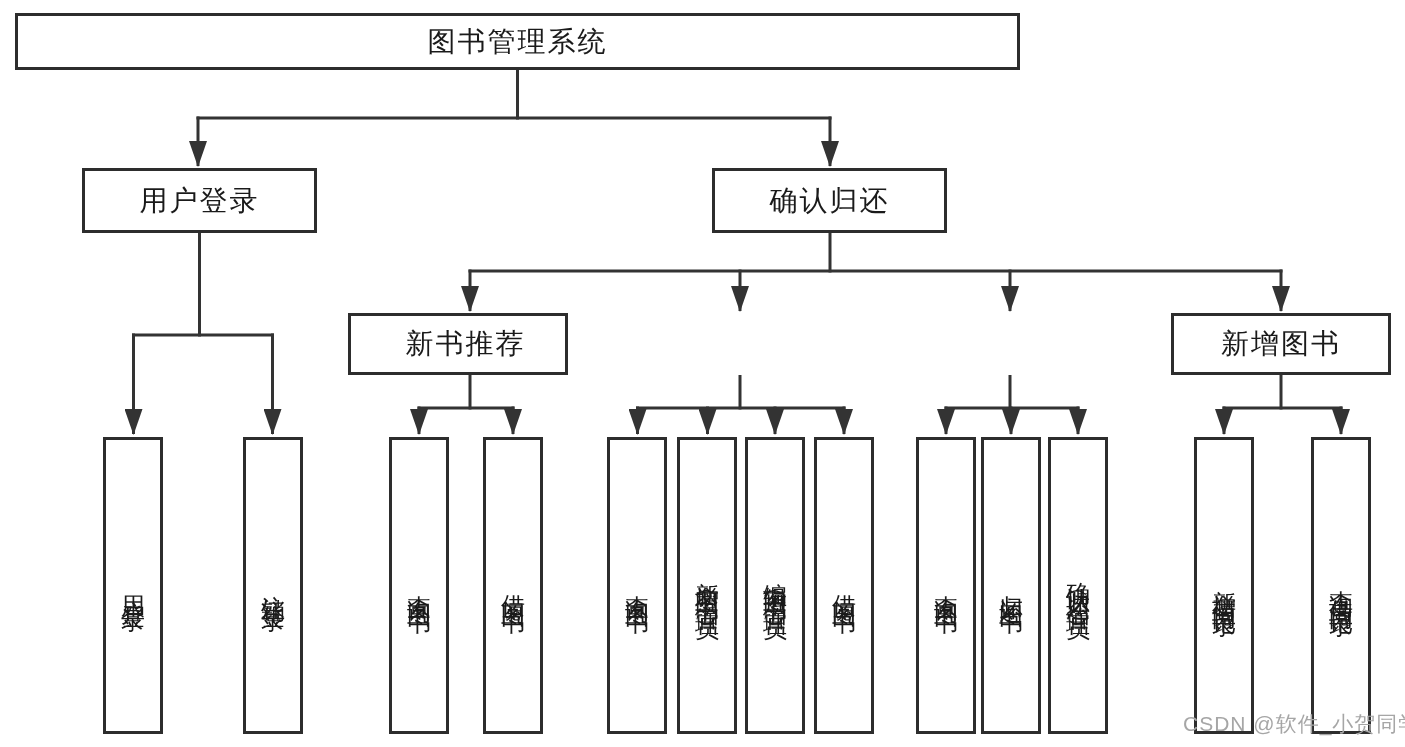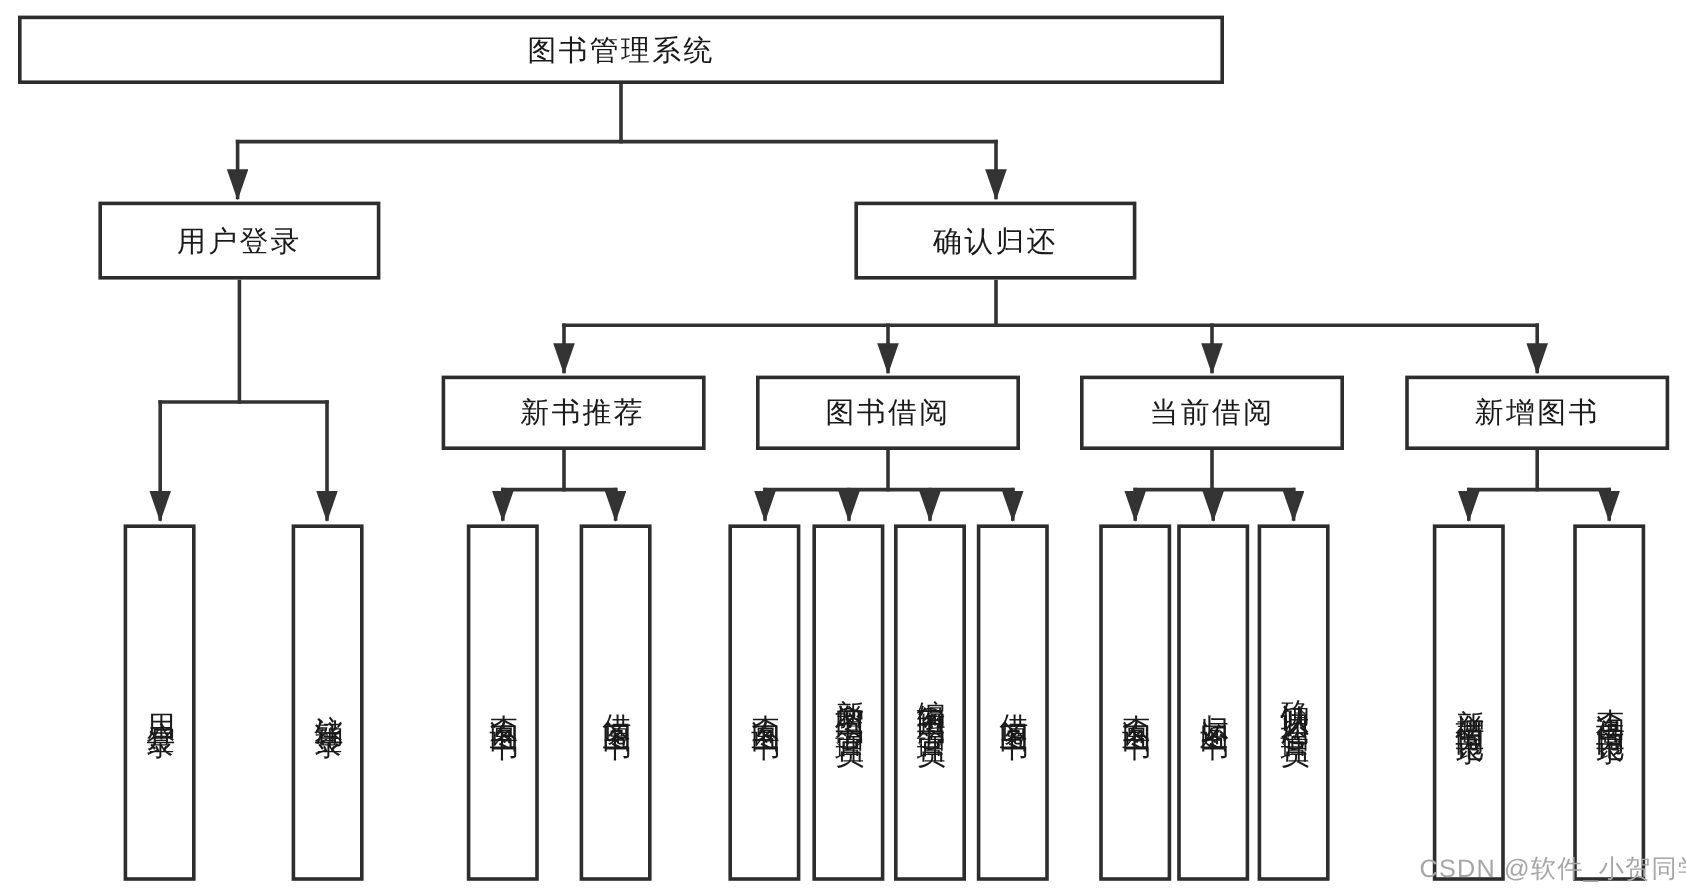--- a/index.html
+++ b/index.html
@@ -22,21 +22,21 @@
   }
   .node {
     position: absolute;
     box-sizing: border-box;
     background: #ffffff;
     border: 3px solid #2d2d2d;
     display: flex;
     align-items: center;
     justify-content: center;
     color: #1a1a1a;
-    font-size: 24px;
+    font-size: 28px;
     letter-spacing: 2px;
     text-align: center;
     white-space: nowrap;
   }
   .root-node   { left: 15px;  top: 13px;  width: 1005px; height: 57px; }
   .l2-node     { top: 168px;  width: 235px; height: 65px; }
   .l3-node     { top: 313px;  width: 220px; height: 62px; }
   .leaf-node {
     top: 437px;
     width: 60px;
@@ -110,23 +110,21 @@
       <line x1="1224" y1="406.5" x2="1224" y2="434" marker-end="url(#arw)"></line>
       <line x1="1341" y1="406.5" x2="1341" y2="434" marker-end="url(#arw)"></line>
     </g>
   </svg>
 
   <div class="node root-node">图书管理系统</div>
 
   <div class="node l2-node" style="left:82px;">用户登录</div>
   <div class="node l2-node" style="left:712px;">确认归还</div>
 
-  <div class="node l3-node" style="left:368px;padding-left:15px;">新书推荐</div>
-  <div class="node l3-node" style="left:630px;">图书借阅</div>
-  <div class="node l3-node" style="left:900px;">当前借阅</div>
+  <div class="node l3-node" style="left:348px;padding-left:15px;">新书推荐</div>
   <div class="node l3-node" style="left:1171px;">新增图书</div>
 
   <div class="node leaf-node" style="left:103px;">用户登录</div>
   <div class="node leaf-node" style="left:243px;">注销登录</div>
 
   <div class="node leaf-node" style="left:389px;">查询图书</div>
   <div class="node leaf-node" style="left:483px;">借阅图书</div>
 
   <div class="node leaf-node" style="left:607px;">查询图书</div>
   <div class="node leaf-node" style="left:677px;">新增图书（管理员）</div>

